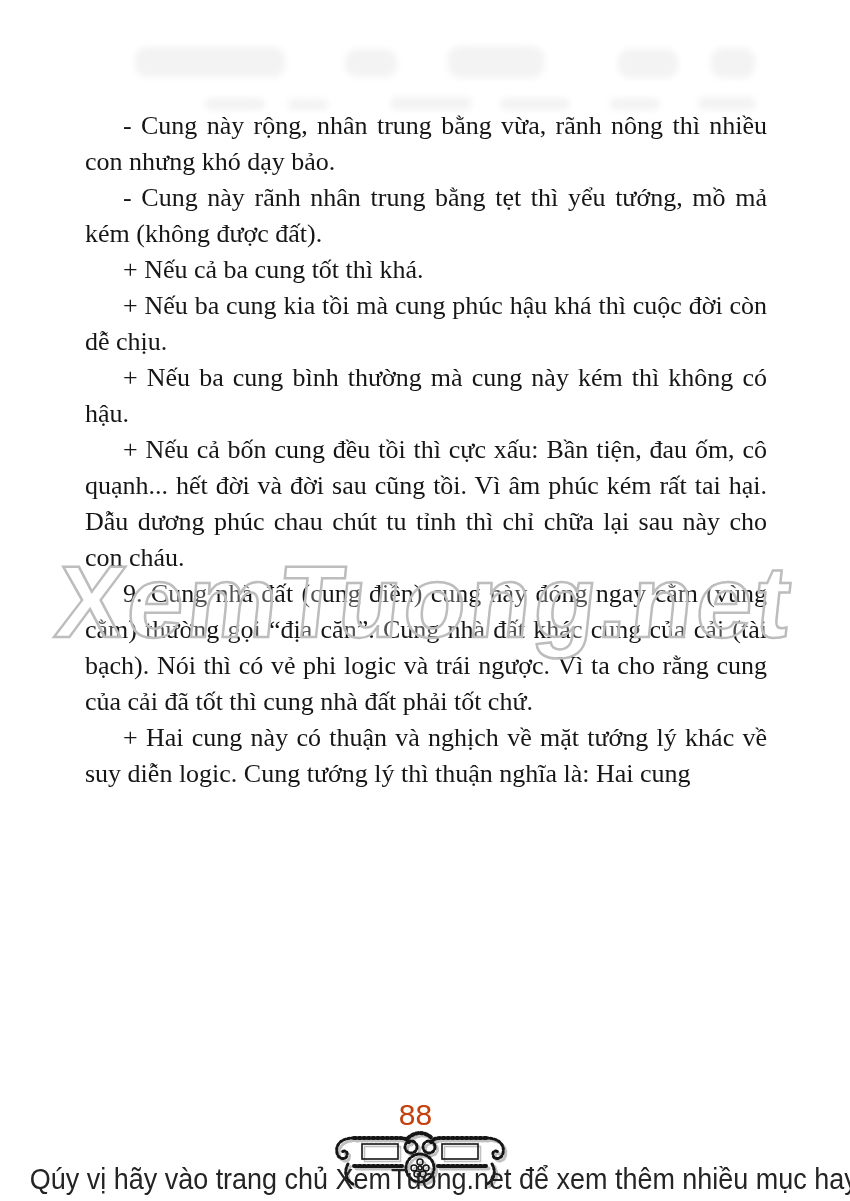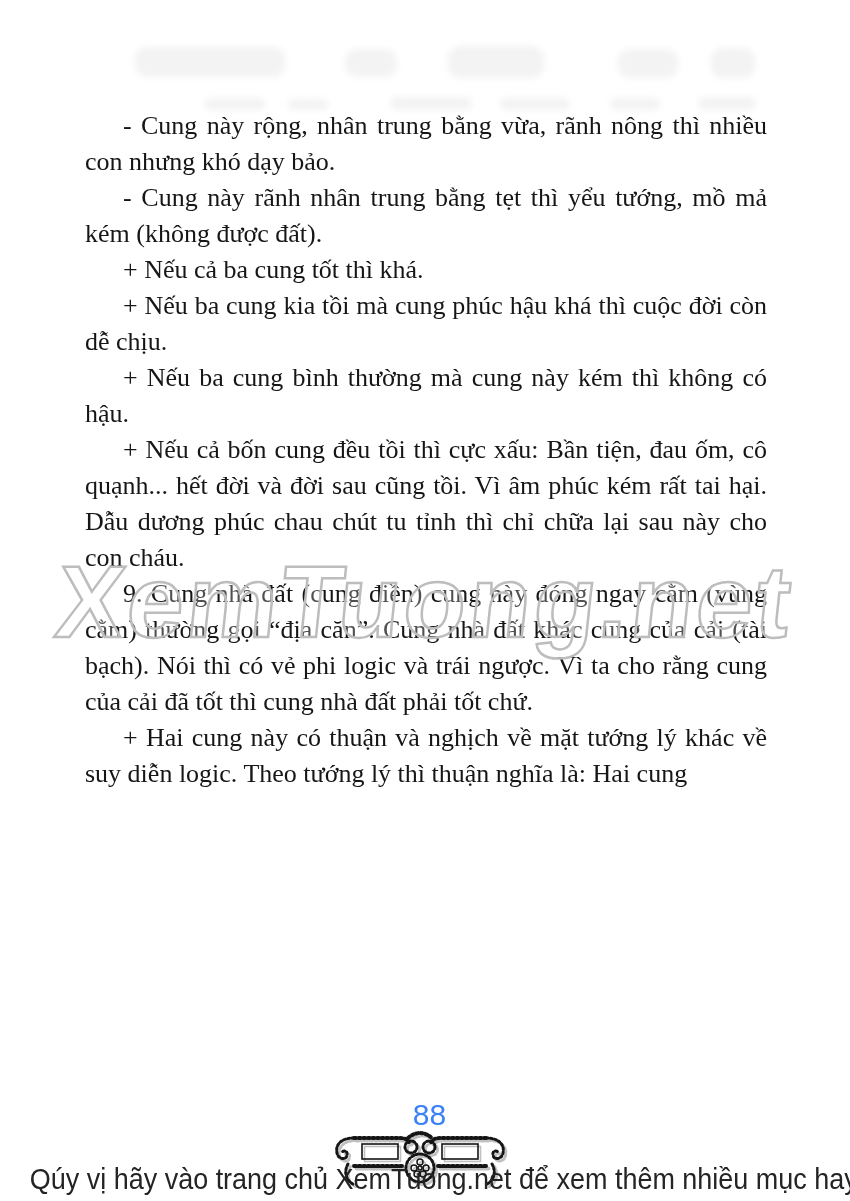--- a/index.html
+++ b/index.html
@@ -43,23 +43,22 @@
     white-space:nowrap;
     z-index:5;
     pointer-events:none;
   }
   .page-number{
     position:absolute;
     top:1098px;left:0;width:831px;
     text-align:center;
     font-family:"Liberation Sans", sans-serif;
     font-size:30px;
-    color:#3b82f6;
+    color:#c2410c;
     z-index:2;
-    margin-left:14px;
   }
   .ornament{
     position:absolute;
     left:322px;top:1126px;
     z-index:1;
   }
   .footer-line{
     position:absolute;
     top:1163px;left:0;width:850px;
     text-align:center;
@@ -93,21 +92,21 @@
   </div>
 
   <div class="body-text">
     <p>- Cung này rộng, nhân trung bằng vừa, rãnh nông thì nhiều con nhưng khó dạy bảo.</p>
     <p>- Cung này rãnh nhân trung bằng tẹt thì yểu tướng, mồ mả kém (không được đất).</p>
     <p>+ Nếu cả ba cung tốt thì khá.</p>
     <p>+ Nếu ba cung kia tồi mà cung phúc hậu khá thì cuộc đời còn dễ chịu.</p>
     <p>+ Nếu ba cung bình thường mà cung này kém thì không có hậu.</p>
     <p>+ Nếu cả bốn cung đều tồi thì cực xấu: Bần tiện, đau ốm, cô quạnh... hết đời và đời sau cũng tồi. Vì âm phúc kém rất tai hại. Dẫu dương phúc chau chút tu tỉnh thì chỉ chữa lại sau này cho con cháu.</p>
     <p>9. Cung nhà đất (cung điền) cung này đóng ngay cằm (vùng cằm) thường gọi “địa căn”. Cung nhà đất khác cung của cải (tài bạch). Nói thì có vẻ phi logic và trái ngược. Vì ta cho rằng cung của cải đã tốt thì cung nhà đất phải tốt chứ.</p>
-    <p>+ Hai cung này có thuận và nghịch về mặt tướng lý khác về suy diễn logic. Theo tướng lý thì thuận nghĩa là: Hai cung</p>
+    <p>+ Hai cung này có thuận và nghịch về mặt tướng lý khác về suy diễn logic. Cung tướng lý thì thuận nghĩa là: Hai cung</p>
   </div>
 
   <div class="watermark">XemTuong.net</div>
 
   <div class="page-number">88</div>
 
   <svg class="ornament" width="196" height="64" viewBox="0 0 196 64">
     <defs>
       <g id="ornshape" fill="none" stroke-linecap="round">
 

